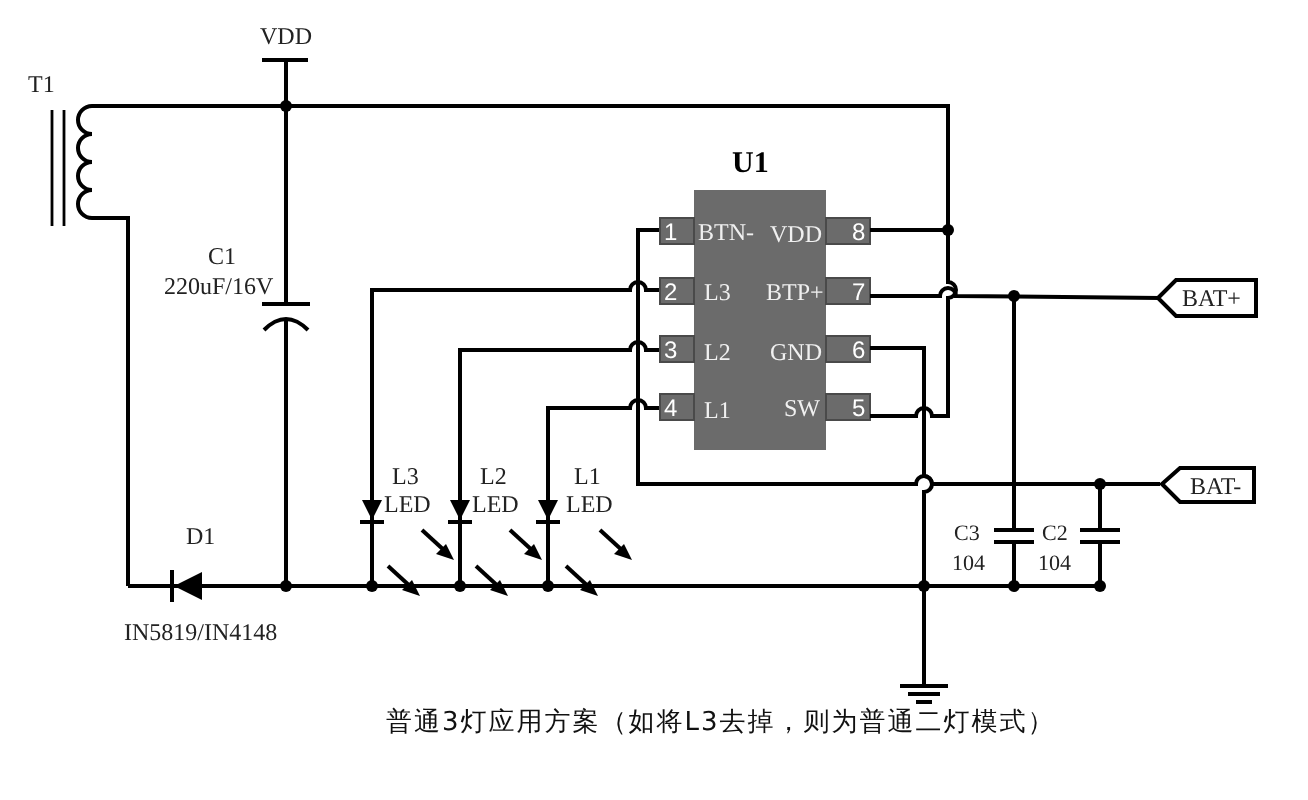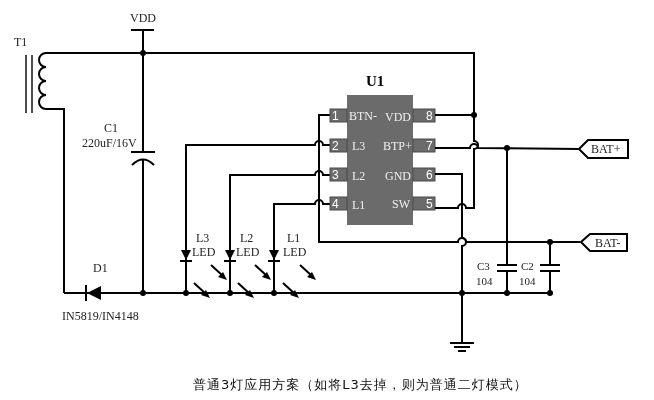--- a/index.html
+++ b/index.html
@@ -10,21 +10,21 @@
     .dot { fill: #000; }
     .lbl { font-family: "Liberation Serif", serif; font-size: 12px; fill: #222; }
     .lbl-sm { font-family: "Liberation Serif", serif; font-size: 11px; fill: #222; }
     .title { font-family: "Liberation Serif", serif; font-size: 15px; font-weight: bold; fill: #000; }
     .pin-box { fill: #6b6b6b; stroke: #4a4a4a; stroke-width: 1; }
     .pin-num { font-family: "Liberation Sans", sans-serif; font-size: 12px; fill: #fff; }
     .pin-name { font-family: "Liberation Serif", serif; font-size: 12px; fill: #f0f0f0; }
     .ic-body { fill: #6b6b6b; }
     .port { fill: #fff; stroke: #000; stroke-width: 2; }
     .caption {
-      position: absolute; left: 193px; top: 376px;
+      position: absolute; left: 193px; top: 352px;
       font-family: "DejaVu Sans", sans-serif; font-size: 13px; color: #111;
       letter-spacing: 1px; white-space: nowrap;
     }
   </style>
 </head>
 <body>
 
 <svg id="schematic" width="654" height="400" viewBox="0 0 654 400" xmlns="http://www.w3.org/2000/svg">
 
   <g>

